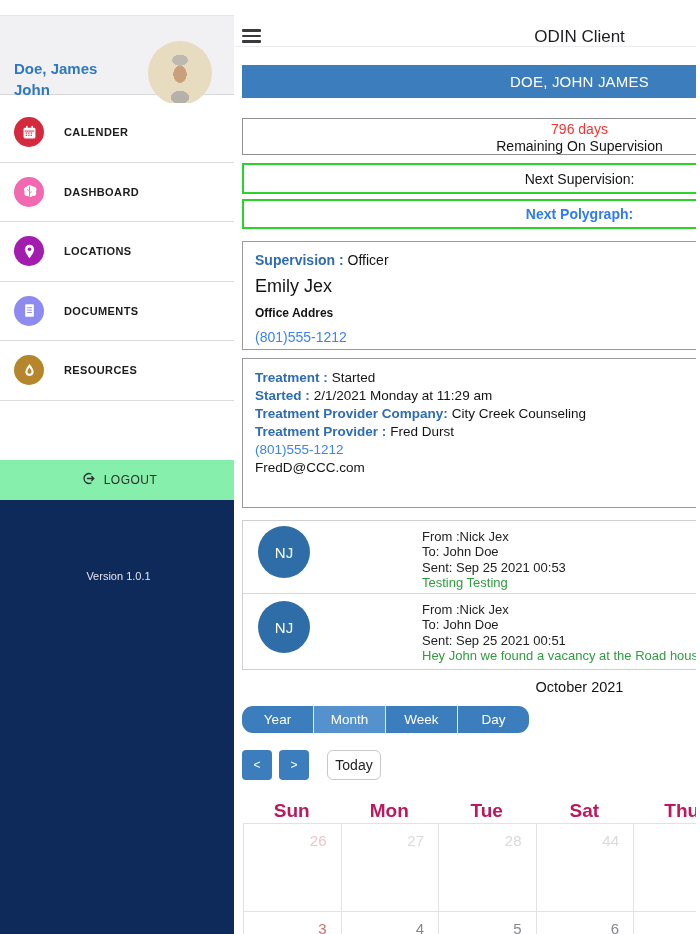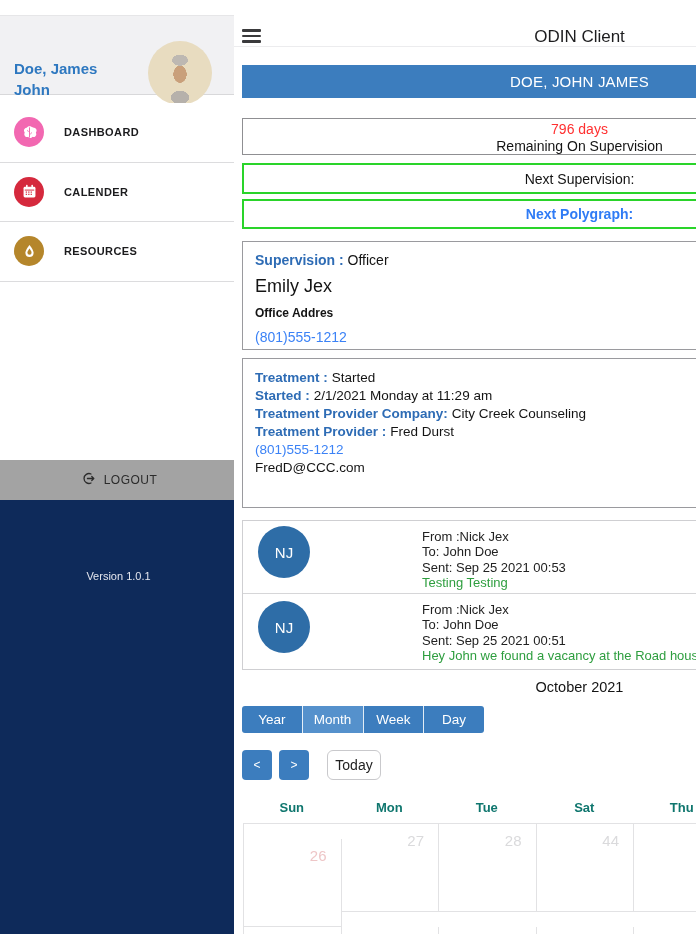--- a/index.html
+++ b/index.html
@@ -23,21 +23,21 @@
   .nav-item { height:59.5px; display:flex; align-items:center; padding-left:14px; gap:20px; border-bottom:1px solid #dcdcde; background:#fff; cursor:pointer; }
   .ic-circle { width:30px; height:30px; border-radius:50%; display:flex; align-items:center; justify-content:center; flex:0 0 30px; }
   .ic-circle svg { width:19px; height:19px; display:block; }
   .nav-label { font-size:11px; font-weight:bold; letter-spacing:.4px; color:#1b1b1d; }
   .ic-dashboard { background:#f268b1; }
   .ic-calendar  { background:#d5293d; }
   .ic-messages  { background:#28a9e1; }
   .ic-locations { background:#a21caf; }
   .ic-documents { background:#8d8af0; }
   .ic-resources { background:#b5862b; }
-  .logout-bar { position:absolute; left:0; top:460px; width:100%; height:40px; background:#a3a3a3; display:flex; align-items:center; justify-content:center; gap:7px; cursor:pointer; }
+  .logout-bar { position:absolute; left:0; top:460px; width:100%; height:40px; background:#86efac; display:flex; align-items:center; justify-content:center; gap:7px; cursor:pointer; }
   .logout-bar svg { width:17px; height:17px; }
   .logout-label { font-size:12px; color:#2b2b2b; letter-spacing:.5px; }
   .navy { position:absolute; left:0; top:500px; width:100%; height:434px; background:#0e2a5a; }
   .version { position:absolute; top:70px; width:100%; text-align:center; font-size:11px; color:#e4e6ee; }
 
   
   .main { position:absolute; left:234px; top:0; width:462px; height:934px; overflow:hidden; background:#fff; }
   .mheader { position:absolute; left:0; top:0; width:462px; height:47px; border-bottom:1px solid #ececee; background:#fff; }
   .hamburger { position:absolute; left:8px; top:29px; width:19px; cursor:pointer; }
   .hamburger span { display:block; height:2.5px; background:#3a3a3c; margin-bottom:3.2px; border-radius:1px; }
@@ -69,84 +69,102 @@
 
   .messages { position:absolute; left:8px; top:520px; width:675px; border:1px solid #cfcfd2; background:#fff; }
   .msg-row { position:relative; height:72px; }
   .msg-row + .msg-row { border-top:1px solid #d6d6d8; height:76px; }
   .msg-avatar { position:absolute; left:15px; top:5px; width:52px; height:52px; border-radius:50%; background:#2e6da7; color:#fff; font-size:15px; display:flex; align-items:center; justify-content:center; }
   .msg-row + .msg-row .msg-avatar { top:7px; }
   .msg-text { position:absolute; left:179px; top:8px; font-size:13px; line-height:15.3px; color:#222; white-space:nowrap; }
   .msg-body { color:#2e9e3f; }
 
   .cal-title { position:absolute; left:8px; top:679px; width:675px; text-align:center; font-size:14.5px; color:#141414; }
-  .segmented { position:absolute; left:8px; top:706px; width:242px; height:27px; display:flex; border-radius:3px; overflow:hidden; }
+  .segmented { position:absolute; left:8px; top:706px; width:287px; height:27px; display:flex; border-radius:11px; overflow:hidden; }
   .seg { flex:1 1 0; background:#3c7dbe; color:#fff; font-size:13.5px; display:flex; align-items:center; justify-content:center; cursor:pointer; border:none; font-family:inherit; }
   .seg + .seg { border-left:1px solid rgba(255,255,255,.85); }
   .seg.selected { background:#5591cc; }
 
   .nav-btn { position:absolute; top:750px; width:30px; height:30px; background:#3c7dbe; color:#fff; border:none; border-radius:4px; font-size:12px; cursor:pointer; font-family:inherit; }
   .btn-prev { left:8px; }
   .btn-next { left:45px; }
   .btn-today { position:absolute; left:93px; top:750px; width:54px; height:30px; background:#fff; border:1px solid #c9c9cc; border-radius:6px; font-size:14px; color:#222; cursor:pointer; font-family:inherit; }
 
   .day-headers { position:absolute; left:9px; top:800px; display:flex; }
-  .day-head { width:97.5px; text-align:center; font-size:13px; font-weight:bold; color:#0f766e; }
+  .day-head { width:97.5px; text-align:center; font-size:19px; font-weight:bold; color:#be185d; }
   .cal-grid { position:absolute; left:9px; top:823px; border-top:1px solid #e2e2e4; border-left:1px solid #e2e2e4; }
   .cal-row { display:flex; }
   .cal-cell { width:97.5px; border-right:1px solid #e2e2e4; border-bottom:1px solid #e2e2e4; padding:8px 14px 0 0; text-align:right; font-size:15px; background:#fff; }
   .row-1 .cal-cell { height:88px; }
   .row-2 .cal-cell { height:110px; }
-  .n-out-sun { color:#eec6c7;margin-top:15px; }
+  .n-out-sun { color:#eec6c7; }
   .n-out { color:#dadadc; }
   .n-sun { color:#cf6d6d; }
   .n-cur { color:#88888c; }
 </style>
 </head>
 <body>
 
 <div class="app">
 
   <aside class="sidebar">
     <div class="user-header">
       <div class="user-name">Doe, James John</div>
       <div class="avatar"></div>
     </div>
 
     <nav class="nav">
-      <div class="nav-item">
-        <span class="ic-circle ic-dashboard">
-          <svg viewBox="0 0 24 24">
-              <path fill="#fff" d="M12 4c-1.6 0-2.9.8-3.6 2C6.4 6.2 5 7.7 5 9.6c0 1 .4 1.9 1 2.6-.4.6-.6 1.3-.6 2 0 2 1.6 3.6 3.6 3.6.5 0 1-.1 1.4-.3.5 1 1.5 1.6 2.6 1.6s2.1-.6 2.6-1.6c.4.2.9.3 1.4.3 2 0 3.6-1.6 3.6-3.6 0-.7-.2-1.4-.6-2 .6-.7 1-1.6 1-2.6 0-1.9-1.4-3.4-3.4-3.6C14.9 4.8 13.6 4 12 4z"></path>
-              <path d="M12 5.5v13" stroke="#f268b1" stroke-width="1.2" fill="none"></path>
-              <path d="M9 9c1 .4 1.6 1.2 1.6 2.4M15 12c-1 .4-1.6 1.2-1.6 2.4" stroke="#f268b1" stroke-width="1" fill="none"></path>
-            </svg>
-        </span>
-        <span class="nav-label">DASHBOARD</span>
-      </div>
       <div class="nav-item">
         <span class="ic-circle ic-calendar">
           <svg viewBox="0 0 24 24">
               <rect x="4.5" y="6" width="15" height="13.5" rx="1.8" fill="#fff"></rect>
               <rect x="7.6" y="3.6" width="2" height="3.4" rx=".9" fill="#fff"></rect>
               <rect x="14.4" y="3.6" width="2" height="3.4" rx=".9" fill="#fff"></rect>
               <g fill="#d5293d">
                 <rect x="6" y="9.6" width="12" height="1.2"></rect>
                 <rect x="7.2" y="12" width="1.7" height="1.5"></rect>
                 <rect x="10.3" y="12" width="1.7" height="1.5"></rect>
                 <rect x="13.4" y="12" width="1.7" height="1.5"></rect>
                 <rect x="7.2" y="14.8" width="1.7" height="1.5"></rect>
                 <rect x="10.3" y="14.8" width="1.7" height="1.5"></rect>
                 <rect x="13.4" y="14.8" width="1.7" height="1.5"></rect>
               </g>
             </svg>
         </span>
         <span class="nav-label">CALENDER</span>
       </div>
       <div class="nav-item">
+        <span class="ic-circle ic-dashboard">
+          <svg viewBox="0 0 24 24">
+              <path fill="#fff" d="M12 4c-1.6 0-2.9.8-3.6 2C6.4 6.2 5 7.7 5 9.6c0 1 .4 1.9 1 2.6-.4.6-.6 1.3-.6 2 0 2 1.6 3.6 3.6 3.6.5 0 1-.1 1.4-.3.5 1 1.5 1.6 2.6 1.6s2.1-.6 2.6-1.6c.4.2.9.3 1.4.3 2 0 3.6-1.6 3.6-3.6 0-.7-.2-1.4-.6-2 .6-.7 1-1.6 1-2.6 0-1.9-1.4-3.4-3.4-3.6C14.9 4.8 13.6 4 12 4z"></path>
+              <path d="M12 5.5v13" stroke="#f268b1" stroke-width="1.2" fill="none"></path>
+              <path d="M9 9c1 .4 1.6 1.2 1.6 2.4M15 12c-1 .4-1.6 1.2-1.6 2.4" stroke="#f268b1" stroke-width="1" fill="none"></path>
+            </svg>
+        </span>
+        <span class="nav-label">DASHBOARD</span>
+      </div>
+      <div class="nav-item">
+        <span class="ic-circle ic-locations">
+          <svg viewBox="0 0 24 24">
+              <path fill="#fff" d="M12 3.5c-3.2 0-5.8 2.5-5.8 5.7 0 4.2 5.8 11.3 5.8 11.3s5.8-7.1 5.8-11.3C17.8 6 15.2 3.5 12 3.5z"></path>
+              <circle cx="12" cy="9.2" r="2.2" fill="#a21caf"></circle>
+            </svg>
+        </span>
+        <span class="nav-label">LOCATIONS</span>
+      </div>
+      <div class="nav-item">
+        <span class="ic-circle ic-documents">
+          <svg viewBox="0 0 24 24">
+              <rect x="6.5" y="4" width="11" height="16" rx="1.5" fill="#fff"></rect>
+              <path d="M9 8.5h6M9 11.5h6M9 14.5h6" stroke="#8d8af0" stroke-width="1.2" fill="none"></path>
+            </svg>
+        </span>
+        <span class="nav-label">DOCUMENTS</span>
+      </div>
+      <div class="nav-item">
         <span class="ic-circle ic-resources">
           <svg viewBox="0 0 24 24">
               <path fill="#fff" d="M12 3.8S6.8 10 6.8 13.7a5.2 5.2 0 0 0 10.4 0C17.2 10 12 3.8 12 3.8z"></path>
               <path d="M12 8.2s-2.6 3.3-2.6 5.3a2.6 2.6 0 0 0 5.2 0c0-2-2.6-5.3-2.6-5.3z" fill="#b5862b"></path>
             </svg>
         </span>
         <span class="nav-label">RESOURCES</span>
       </div>
     </nav>
 

